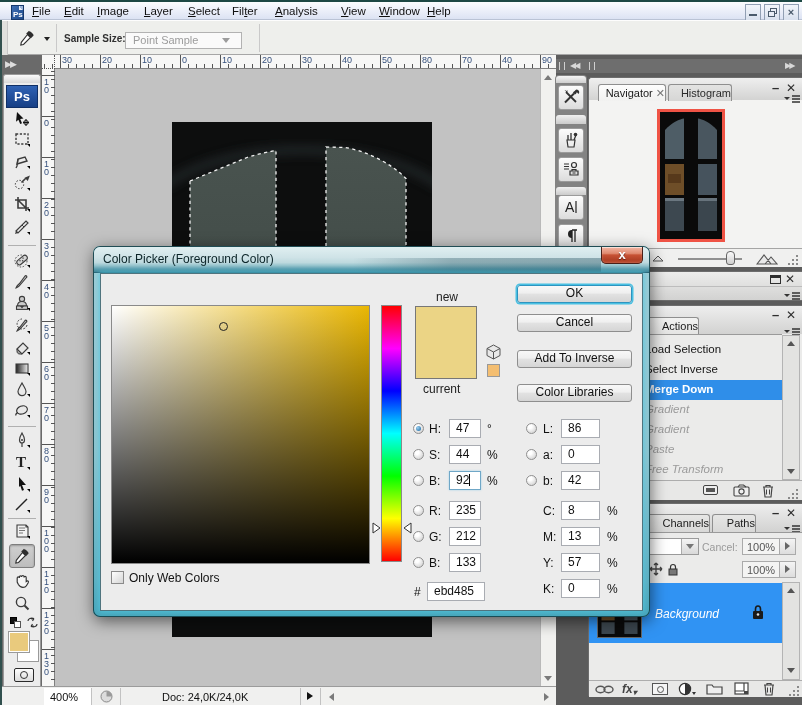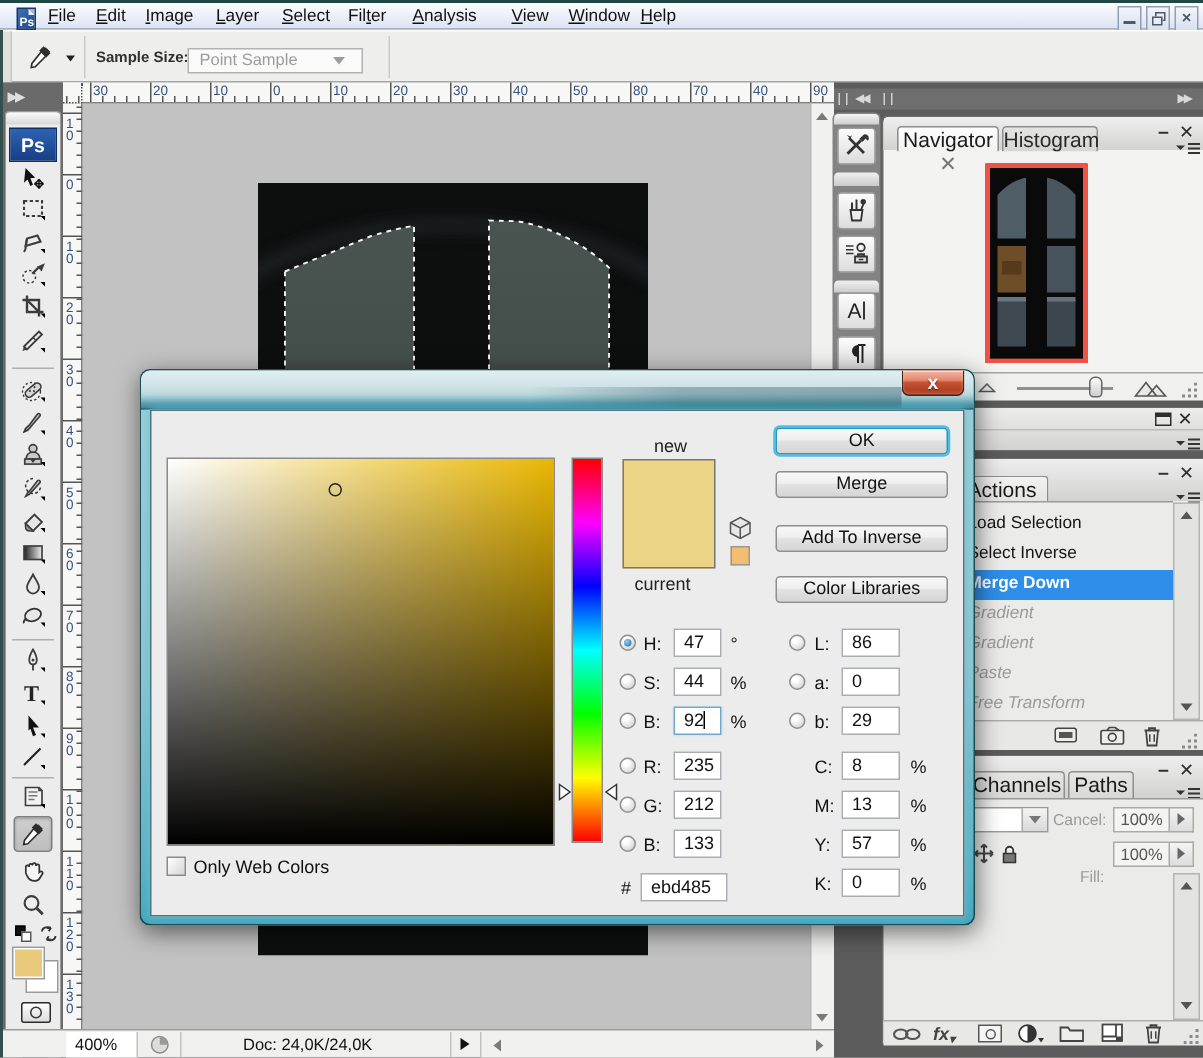--- a/index.html
+++ b/index.html
@@ -1,21 +1,21 @@
 <!DOCTYPE html>
 <html><head><meta charset="utf-8">
 <style>
 *{margin:0;padding:0;box-sizing:border-box}
 html,body{width:802px;height:705px;overflow:hidden}
 body{font-family:"Liberation Sans",sans-serif;position:relative;background:#5c5c5c}
 .a{position:absolute}
 .tick{position:absolute;background:#555}
 .rlbl{position:absolute;font-size:9px;color:#36517d;line-height:9px}
 .mi{position:absolute;top:3px;font-size:11.5px;color:#101010}
-.tab{position:absolute;border:1px solid #8f8f8f;border-bottom:none;border-radius:3px 3px 0 0;font-size:14px;color:#1a1a1a;text-align:center}
+.tab{position:absolute;border:1px solid #8f8f8f;border-bottom:none;border-radius:3px 3px 0 0;font-size:11px;color:#1a1a1a;text-align:right}
 .btn{position:absolute;left:416px;width:115px;height:18px;background:linear-gradient(#f8f8f8,#efefef 45%,#e2e2e2 50%,#d5d5d5);border:1px solid #8e8e8e;border-radius:3px;font-size:12px;color:#111;text-align:center;line-height:15px}
 .field{position:absolute;width:32px;height:19px;background:#fff;border:1px solid #a9acb2;font-size:12px;color:#111;line-height:17px;padding-left:6px}
 .rad{position:absolute;width:11px;height:11px;border-radius:50%;background:radial-gradient(circle at 35% 30%,#fff 20%,#dcdcdc 70%,#c2c2c2);border:1px solid #909090}
 .lbl{position:absolute;font-size:12px;color:#111}
 .scw{position:absolute;width:18px;background:#e3e3e1;border:1px solid #b4b4b4}
 .sca{position:absolute;width:0;height:0}
 </style></head><body>
 <div class="a" style="left:0;top:0;width:802px;height:2px;background:#1d4844"></div>
 <div class="a" style="left:0;top:2px;width:802px;height:18px;background:linear-gradient(#fbfcfe,#e9edf8 60%,#dce3f3);border-bottom:1px solid #bac3d5">
 <div class="mi" style="left:32px"><u>F</u>ile</div>
@@ -586,20 +586,41 @@
         <rect x="32" y="8" width="8" height="6" fill="#777" stroke="#333"></rect>
         <path d="M33.5 8 v-2 a2.5 2.5 0 0 1 5 0 v2" fill="none" stroke="#333" stroke-width="1.2"></path>
       </svg>
 <div class="a" style="left:131px;top:46px;font-size:10.5px;color:#9a9a9a">Fill:</div>
 <div class="a" style="left:153px;top:28px;width:38px;height:17px;background:#f4f4f3;border:1px solid #aaa">
         <div class="a" style="left:4px;top:2px;font-size:11px;color:#555">100%</div>
       </div>
 <div class="a" style="left:191px;top:28px;width:16px;height:17px;background:linear-gradient(#f4f4f4,#ddd);border:1px solid #aaa;border-left:none"></div>
 <div class="sca" style="left:196px;top:32px;border-top:4px solid transparent;border-bottom:4px solid transparent;border-left:5px solid #666"></div>
 </div>
+<div class="a" style="left:0;top:77px;width:193px;height:99px;background:#ebebea">
+<div class="a" style="left:0;top:2px;width:193px;height:60px;background:#3093f3">
+<div class="a" style="left:8px;top:5px;width:45px;height:50px;background:#0a0a0a;border:1px solid #666">
+<svg class="a" style="left:0;top:0" width="43" height="48" viewBox="0 0 62 127" preserveAspectRatio="none">
+<rect width="62" height="127" fill="#0a0a0a"></rect>
+<path d="M5 18 C12 10 20 7 24 6.5 L24 47 L5 47 Z" fill="#4e5d66"></path>
+<path d="M57 18 C50 10 42 7 38 6.5 L38 47 L57 47 Z" fill="#49565f"></path>
+<rect x="5" y="52" width="19" height="31" fill="#6e4e28"></rect>
+<rect x="38" y="52" width="19" height="31" fill="#46535d"></rect>
+<rect x="5" y="88" width="19" height="31" fill="#3d4850"></rect>
+<rect x="38" y="88" width="19" height="31" fill="#3b464e"></rect>
+</svg>
+</div>
+<div class="a" style="left:66px;top:24px;font-size:12px;font-style:italic;color:#fff">Background</div>
+<svg class="a" style="left:162px;top:22px" width="14" height="15" viewBox="0 0 14 15">
+          <rect x="2" y="6" width="10" height="8" rx="1" fill="#1a1a1a"></rect>
+          <path d="M4.5 6 V4 a2.5 3 0 0 1 5 0 v2" fill="none" stroke="#1a1a1a" stroke-width="1.6"></path>
+          <circle cx="7" cy="9.5" r="1.3" fill="#ddd"></circle>
+        </svg>
+</div>
+</div>
 <div class="scw" style="left:193px;top:78px;height:98px"></div>
 <div class="sca" style="left:198px;top:84px;border-left:4px solid transparent;border-right:4px solid transparent;border-bottom:5px solid #555"></div>
 <div class="sca" style="left:198px;top:164px;border-left:4px solid transparent;border-right:4px solid transparent;border-top:5px solid #555"></div>
 <div class="a" style="left:0;top:176px;width:213px;height:17px;background:#e8e8e7;border-top:1px solid #adadad">
 <svg class="a" style="left:6px;top:4px" width="20" height="9" viewBox="0 0 20 9">
         <ellipse cx="5.5" cy="4.5" rx="4.5" ry="3.2" fill="none" stroke="#555" stroke-width="1.4"></ellipse>
         <ellipse cx="13.5" cy="4.5" rx="4.5" ry="3.2" fill="none" stroke="#555" stroke-width="1.4"></ellipse>
       </svg>
 <div class="a" style="left:33px;top:1px;font-size:12px;font-style:italic;font-weight:bold;color:#444">fx<span style="font-size:8px;vertical-align:-2px">▾</span></div>
 <div class="a" style="left:63px;top:2px;width:16px;height:12px;background:#f5f5f5;border:1px solid #555">
@@ -634,20 +655,21 @@
       </svg>
 </div>
 </div>
 <div class="a" style="left:93px;top:246px;width:557px;height:371px;border-radius:7px;z-index:10;
 background:linear-gradient(180deg,#9fcdd6 0%,#8fc4cf 55%,#5fb0c2 90%,#46a5ba 100%);
 box-shadow:1px 4px 16px rgba(0,0,0,.55), inset 0 0 0 1px rgba(18,63,71,.9)">
 <div class="a" style="left:1px;top:1px;width:555px;height:26px;border-radius:6px 6px 0 0;
 background:linear-gradient(180deg,#e0eff1 0%,#cfe3e7 40%,#bdd9de 60%,#93c2cc 72%,#5a9cad 85%,#3f8496 96%,#377d8f 100%)"></div>
 <div class="a" style="left:260px;top:12px;width:248px;height:15px;background:linear-gradient(90deg,rgba(40,82,96,0) 0%,rgba(40,82,96,.34) 40%,rgba(36,78,92,.38) 100%)"></div>
 <div class="a" style="left:1px;top:26px;width:555px;height:1px;background:#2a6577"></div>
+<div class="a" style="left:10px;top:6px;font-size:12px;color:#0b2428">Color Picker (Foreground Color)</div>
 <div class="a" style="left:508px;top:1px;width:42px;height:17px;border-radius:0 0 5px 5px;border:1px solid #4a2018;border-top:none;
 background:linear-gradient(#f3b6a4 0%,#e08a6f 40%,#c75234 50%,#b24227 78%,#c0503306 100%),#b84a2e;
 box-shadow:inset 0 1px 0 rgba(255,255,255,.55), inset 0 0 2px rgba(255,255,255,.3);
 color:#fff;font-weight:bold;font-size:13px;text-align:center;line-height:15px;text-shadow:0 1px 1px #5c1c0e">x</div>
 <div class="a" style="left:7px;top:27px;width:543px;height:338px;background:#ececec;border:1px solid #4f747e;
 box-shadow:0 0 5px 1px rgba(80,200,225,.8)">
 <div class="a" style="left:10px;top:31px;width:259px;height:259px;border:1px solid #8a8a8a;
 background:linear-gradient(to bottom,rgba(0,0,0,0),#000),linear-gradient(to right,#fff,#eab703)"></div>
 <div class="a" style="left:118px;top:48px;width:9px;height:9px;border:1.4px solid #222;border-radius:50%"></div>
 <div class="a" style="left:280px;top:31px;width:21px;height:257px;border:1px solid #8a8a8a;
@@ -660,21 +682,21 @@
       </svg>
 <div class="a" style="left:335px;top:16px;font-size:12px;color:#222">new</div>
 <div class="a" style="left:314px;top:32px;width:62px;height:73px;border:1px solid #777;background:#ebd485"></div>
 <div class="a" style="left:322px;top:108px;font-size:12px;color:#222">current</div>
 <svg class="a" style="left:385px;top:70px" width="15" height="16" viewBox="0 0 15 16">
 <path d="M7.5 1 L14 4.5 L14 11.5 L7.5 15 L1 11.5 L1 4.5 Z" fill="#e8e8e8" stroke="#555" stroke-width="1"></path>
 <path d="M1 4.5 L7.5 8 L14 4.5 M7.5 8 L7.5 15" fill="none" stroke="#555" stroke-width="1"></path>
       </svg>
 <div class="a" style="left:386px;top:90px;width:13px;height:13px;border:1px solid #999;background:#f4be71"></div>
 <div class="btn" style="top:11px;box-shadow:0 0 0 1.5px #49c0e2;border-color:#2d94c0">OK</div>
-<div class="btn" style="top:40px">Merge</div>
+<div class="btn" style="top:40px">Cancel</div>
 <div class="btn" style="top:76px">Add To Inverse</div>
 <div class="btn" style="top:110px">Color Libraries</div>
 <div class="rad" style="left:312px;top:149px">
         <div class="a" style="left:2px;top:2px;width:5px;height:5px;border-radius:50%;background:radial-gradient(circle at 35% 35%,#9cd0f0,#1464a0)"></div>
       </div>
 <div class="lbl" style="left:328px;top:148px">H:</div>
 <div class="field" style="left:348px;top:145px;">47</div>
 <div class="lbl" style="left:386px;top:148px">°</div>
 <div class="rad" style="left:312px;top:175px"></div>
 <div class="lbl" style="left:328px;top:174px">S:</div>
@@ -696,21 +718,21 @@
 <div class="lbl" style="left:313px;top:311px">#</div>
 <div class="field" style="left:326px;top:308px;width:58px">ebd485</div>
 <div class="rad" style="left:425px;top:149px"></div>
 <div class="lbl" style="left:442px;top:148px">L:</div>
 <div class="field" style="left:460px;top:145px;width:39px">86</div>
 <div class="rad" style="left:425px;top:175px"></div>
 <div class="lbl" style="left:442px;top:174px">a:</div>
 <div class="field" style="left:460px;top:171px;width:39px">0</div>
 <div class="rad" style="left:425px;top:201px"></div>
 <div class="lbl" style="left:442px;top:200px">b:</div>
-<div class="field" style="left:460px;top:197px;width:39px">29</div>
+<div class="field" style="left:460px;top:197px;width:39px">42</div>
 <div class="lbl" style="left:442px;top:230px">C:</div>
 <div class="field" style="left:460px;top:227px;width:39px">8</div>
 <div class="lbl" style="left:506px;top:230px">%</div>
 <div class="lbl" style="left:442px;top:256px">M:</div>
 <div class="field" style="left:460px;top:253px;width:39px">13</div>
 <div class="lbl" style="left:506px;top:256px">%</div>
 <div class="lbl" style="left:442px;top:282px">Y:</div>
 <div class="field" style="left:460px;top:279px;width:39px">57</div>
 <div class="lbl" style="left:506px;top:282px">%</div>
 <div class="lbl" style="left:442px;top:308px">K:</div>

